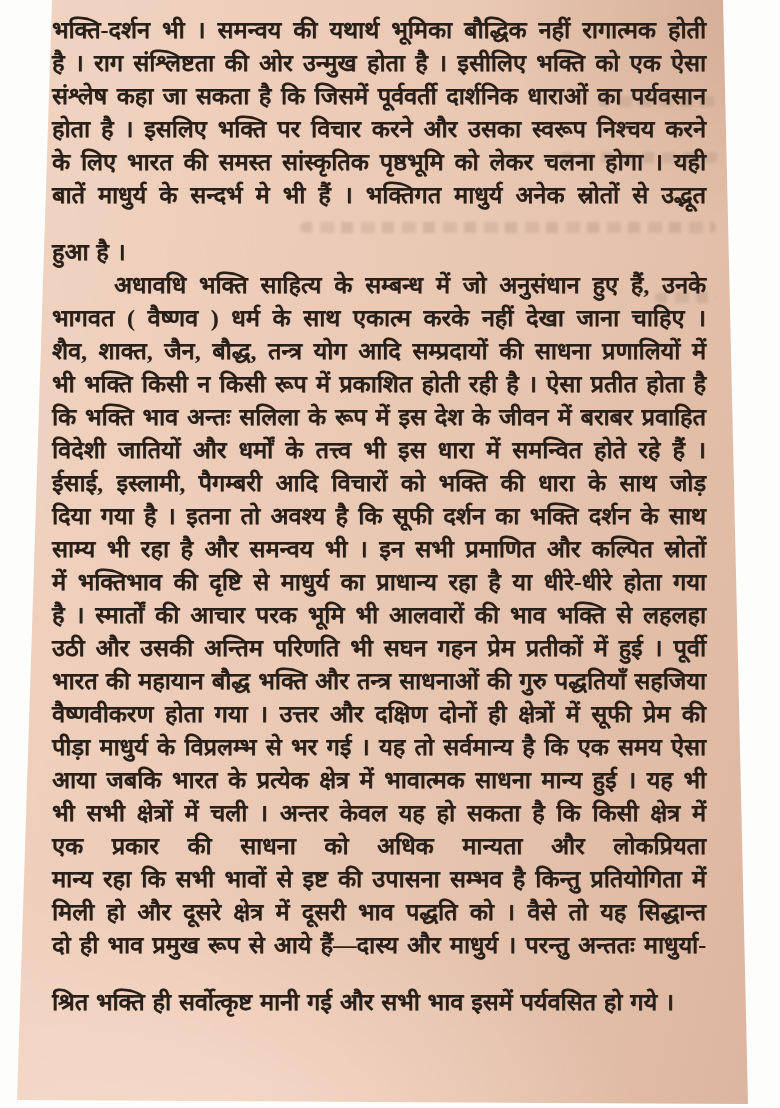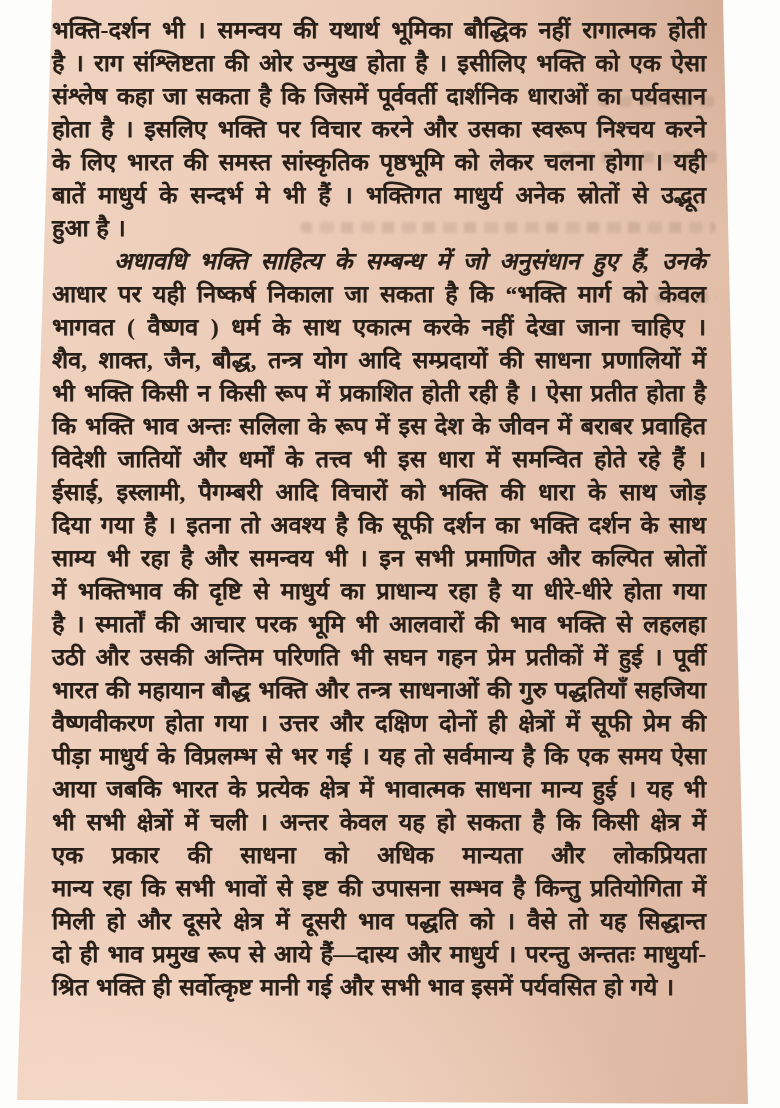--- a/index.html
+++ b/index.html
@@ -54,24 +54,24 @@
     text-shadow: 0.4px 0.4px 0 rgba(40,31,24,0.45);
   }
   .text-line {
     text-align: justify;
     text-align-last: justify;
     word-spacing: 2px;
     white-space: normal;
   }
   .text-line.para-end {
     text-align-last: left;
+    margin-top: 24px;
   }
   .text-line.indent-first {
     text-indent: 62px;
-    font-style: italic;
   }
 </style>
 </head>
 <body>
 
 <div class="scan-area">
   <div class="page">
     <div class="smudge s1"></div>
     <div class="smudge s2"></div>
     <div class="smudge s3"></div>
@@ -82,21 +82,20 @@
         <div class="text-line">भक्ति-दर्शन भी । समन्वय की यथार्थ भूमिका बौद्धिक नहीं रागात्मक होती</div>
         <div class="text-line">है । राग संश्लिष्टता की ओर उन्मुख होता है ।  इसीलिए भक्ति को एक ऐसा</div>
         <div class="text-line">संश्लेष कहा जा सकता है कि  जिसमें पूर्ववर्ती दार्शनिक धाराओं का पर्यवसान</div>
         <div class="text-line">होता है ।  इसलिए भक्ति पर विचार करने और  उसका स्वरूप  निश्चय करने</div>
         <div class="text-line">के लिए भारत की  समस्त सांस्कृतिक पृष्ठभूमि को  लेकर चलना  होगा । यही</div>
         <div class="text-line">बातें माधुर्य के  सन्दर्भ मे  भी हैं ।  भक्तिगत माधुर्य  अनेक स्रोतों से  उद्भूत</div>
         <div class="text-line para-end">हुआ है ।</div>
       </div>
       <div>
         <div class="text-line indent-first">अधावधि भक्ति साहित्य के  सम्बन्ध में  जो अनुसंधान  हुए हैं,  उनके</div>
-        <div class="text-line">आधार पर यही  निष्कर्ष निकाला जा  सकता है  कि  “भक्ति मार्ग को  केवल</div>
         <div class="text-line">भागवत ( वैष्णव ) धर्म के  साथ  एकात्म करके  नहीं देखा  जाना  चाहिए ।</div>
         <div class="text-line">शैव, शाक्त, जैन, बौद्ध,  तन्त्र योग आदि  सम्प्रदायों की  साधना  प्रणालियों में</div>
         <div class="text-line">भी भक्ति किसी न किसी रूप में  प्रकाशित होती रही है ।  ऐसा प्रतीत होता है</div>
         <div class="text-line">कि भक्ति भाव अन्तः सलिला के रूप में इस देश के जीवन में बराबर  प्रवाहित</div>
         <div class="text-line">विदेशी जातियों और धर्मों के  तत्त्व भी  इस धारा में  समन्वित  होते रहे हैं ।</div>
         <div class="text-line">ईसाई, इस्लामी, पैगम्बरी  आदि  विचारों  को भक्ति  की  धारा के  साथ जोड़</div>
         <div class="text-line">दिया गया है । इतना तो  अवश्य है कि  सूफी  दर्शन  का भक्ति दर्शन के साथ</div>
         <div class="text-line">साम्य भी रहा है  और समन्वय भी ।  इन सभी  प्रमाणित और  कल्पित स्रोतों</div>
         <div class="text-line">में भक्तिभाव की  दृष्टि से  माधुर्य का प्राधान्य रहा है   या धीरे-धीरे होता गया</div>
         <div class="text-line">है । स्मार्तों की आचार परक  भूमि भी  आलवारों  की भाव भक्ति से  लहलहा</div>

